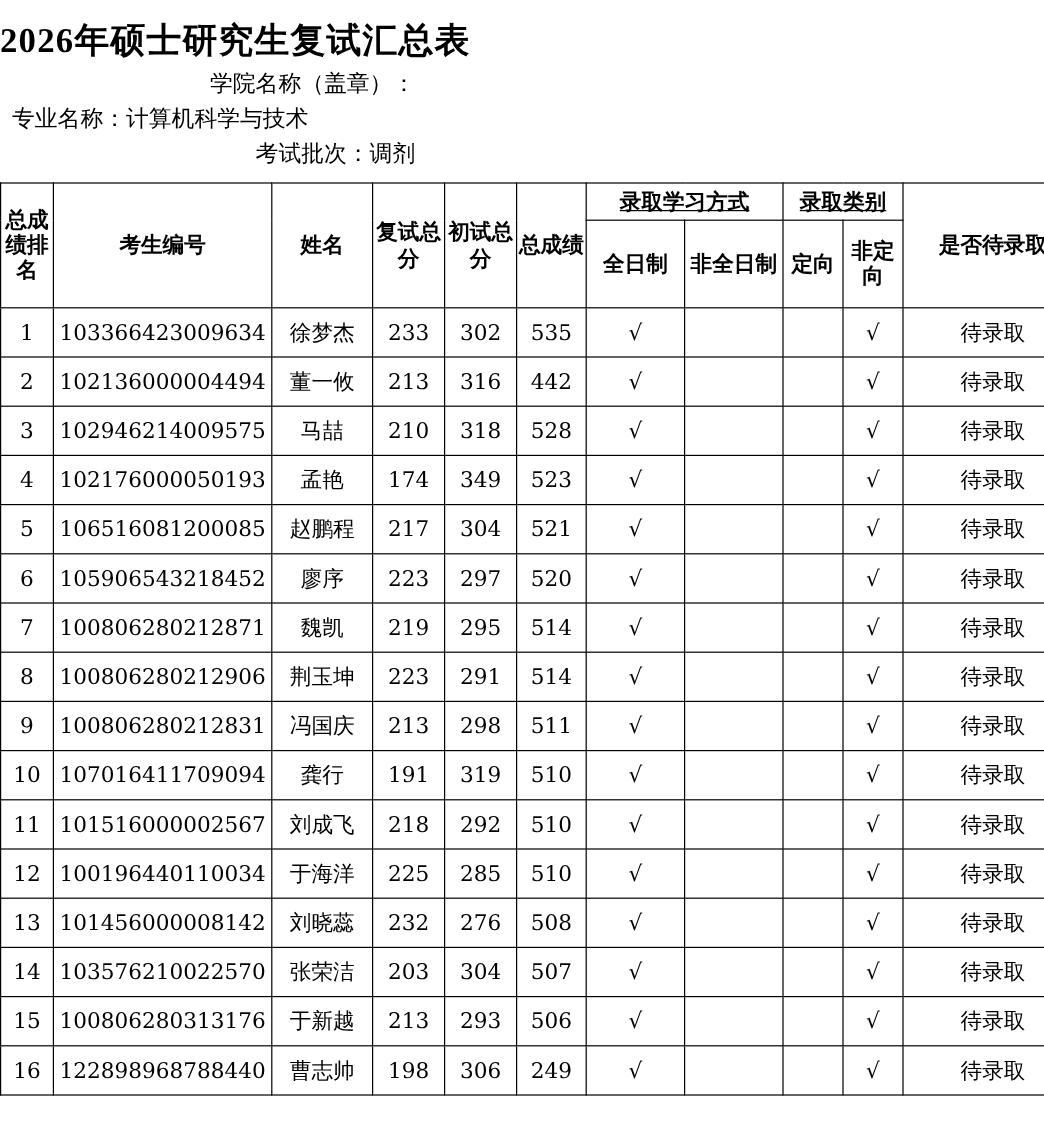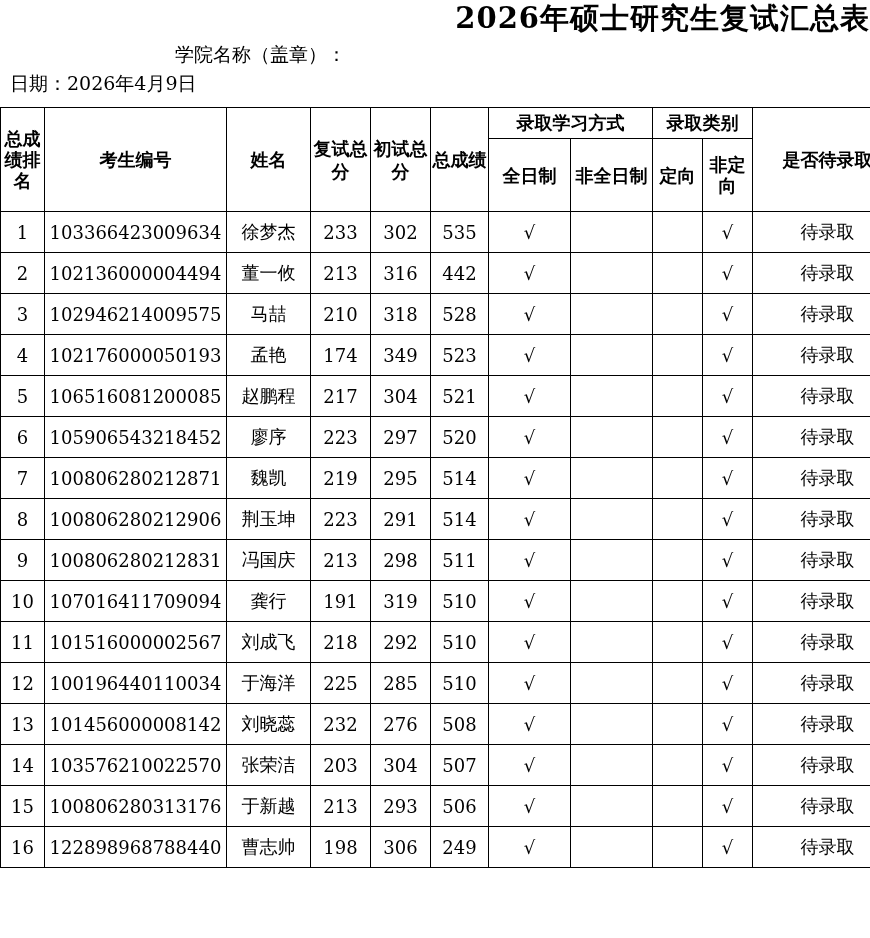--- a/index.html
+++ b/index.html
@@ -14,35 +14,37 @@
     color: #000000;
     overflow: hidden;
   }
   .page {
     width: 870px;
     height: 938px;
     position: relative;
     box-sizing: border-box;
   }
   .doc-title {
-    text-align: right;
+    text-align: left;
     font-size: 29px;
     font-weight: bold;
     letter-spacing: 1px;
-    padding-top: 0;
+    padding-top: 16px;
     line-height: 36px;
+    font-family: Liberation Serif, serif;
   }
   .meta {
     margin-top: 4px;
     font-size: 19px;
     line-height: 29px;
   }
   .meta-row {
     display: flex;
-    justify-content: space-between;
+    justify-content: flex-end;
+    flex-direction: column;
   }
   .meta-left {
     width: 360px;
     text-align: right;
     padding-right: 14px;
     box-sizing: border-box;
   }
   .meta-right {
     width: 420px;
     text-align: left;
@@ -63,20 +65,21 @@
     padding: 0;
   }
   th.vert {
     font-size: 17px;
     line-height: 21px;
     padding: 2px 3px;
   }
   .hdr-group {
     font-size: 18px;
     height: 30px;
+    text-decoration: underline;
   }
   .hdr-sub {
     font-size: 17px;
     line-height: 21px;
     height: 72px;
   }
   .hdr-tall {
     font-size: 18px;
     line-height: 23px;
   }
@@ -102,23 +105,24 @@
 </head>
 <body>
 
 <div class="page">
 
   <div class="doc-title">2026年硕士研究生复试汇总表</div>
 
   <div class="meta">
     <div class="meta-row">
       <div class="meta-left">学院名称（盖章）：</div>
+      <div class="meta-right">专业名称：计算机科学与技术</div>
     </div>
     <div class="meta-row">
-      <div class="meta-right">日期：2026年4月9日</div>
+      <div class="meta-left">考试批次：调剂</div>
     </div>
   </div>
 
   <table class="main">
     <colgroup>
       <col class="c-rank">
         <col class="c-id">
         <col class="c-name">
         <col class="c-re">
         <col class="c-pre">

